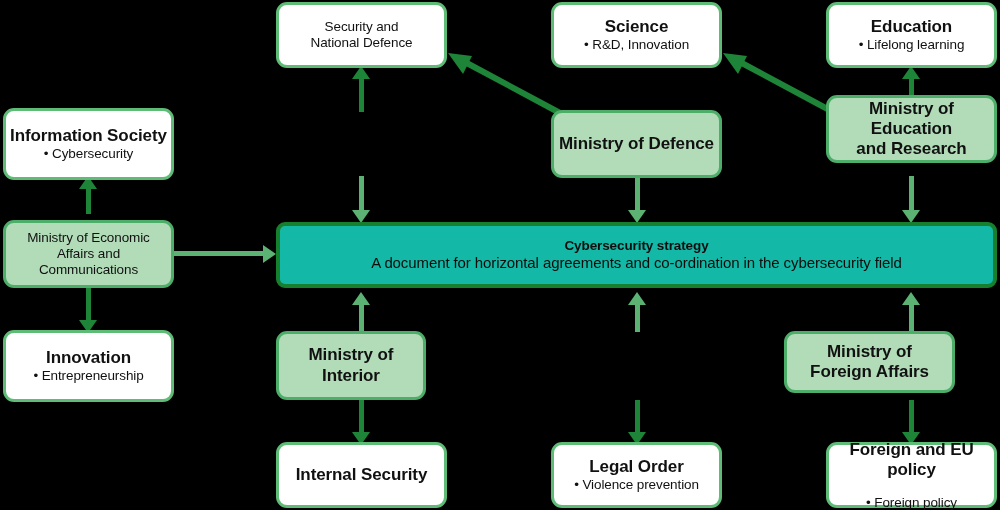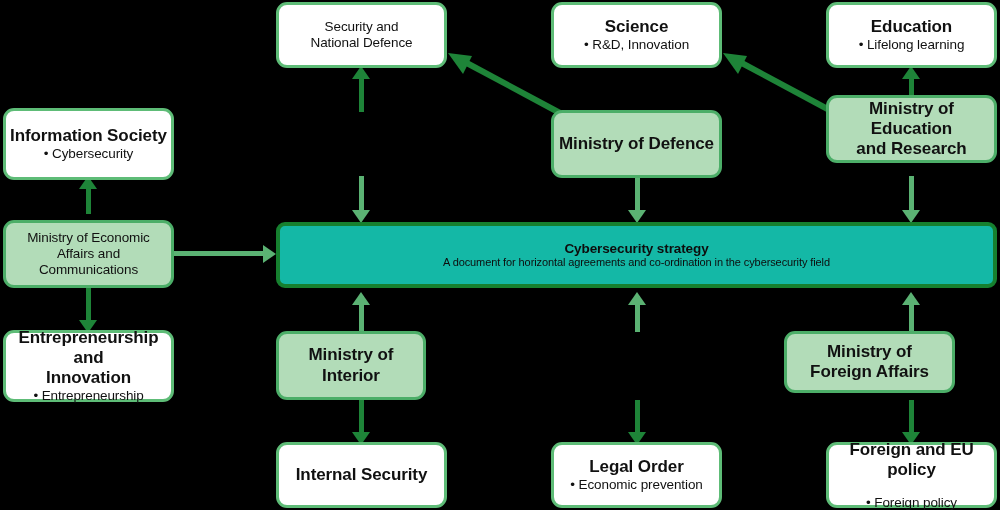--- a/index.html
+++ b/index.html
@@ -14,21 +14,21 @@
   .node .t1{font-weight:bold;font-size:17px;letter-spacing:-.1px;}
   .node .t2{font-weight:normal;font-size:13.5px;letter-spacing:-.1px;}
 
   
   .white{background:#FFFFFF;border:3.5px solid #5EBC77;}
   
   .minis{background:#B2DCB8;border:3.5px solid #4CAE68;}
   
   .strategy{background:#14b8a6;border:4px solid #16802F;border-radius:9px;}
   .strategy .t1{font-weight:bold;font-size:13.5px;color:#0d0d0d;}
-  .strategy .t2{font-weight:normal;font-size:11px;color:#0d0d0d;}
+  .strategy .t2{font-weight:normal;font-size:15px;color:#0d0d0d;}
 
   
   .conn{position:absolute;z-index:2;}
   
   .vshaft{width:5px;background:#5BB273;}
   .vshaft.dark{background:#1E8438;}
   
   .hshaft{height:5px;background:#5BB273;}
   
   .ah{position:absolute;width:0;height:0;z-index:3;}
@@ -119,21 +119,20 @@
     <span class="t2">• Cybersecurity</span>
   </div>
 
   <div class="node minis" style="left:3px;top:220px;width:171px;height:68px;">
     <span class="t2">Ministry of Economic</span>
     <span class="t2">Affairs and</span>
     <span class="t2">Communications</span>
   </div>
 
   <div class="node white" style="left:3px;top:330px;width:171px;height:72px;">
-    <span class="t1">Entrepreneurship and</span>
     <span class="t1">Innovation</span>
     <span class="t2">• Entrepreneurship</span>
   </div>
 
 
   <div class="node minis" style="left:551px;top:110px;width:171px;height:68px;">
     <span class="t1">Ministry of Defence</span>
   </div>
 
   <div class="node minis" style="left:826px;top:95px;width:171px;height:68px;">
@@ -155,21 +154,21 @@
     <span class="t1">Ministry of</span>
     <span class="t1">Foreign Affairs</span>
   </div>
 
   <div class="node white" style="left:276px;top:442px;width:171px;height:66px;">
     <span class="t1">Internal Security</span>
   </div>
 
   <div class="node white" style="left:551px;top:442px;width:171px;height:66px;">
     <span class="t1">Legal Order</span>
-    <span class="t2">• Economic prevention</span>
+    <span class="t2">• Violence prevention</span>
   </div>
 
   <div class="node white" style="left:826px;top:442px;width:171px;height:66px;gap:15px;">
     <span class="t1">Foreign and EU policy</span>
     <span class="t2">• Foreign policy</span>
   </div>
 
 </div>
 
 </body></html>

